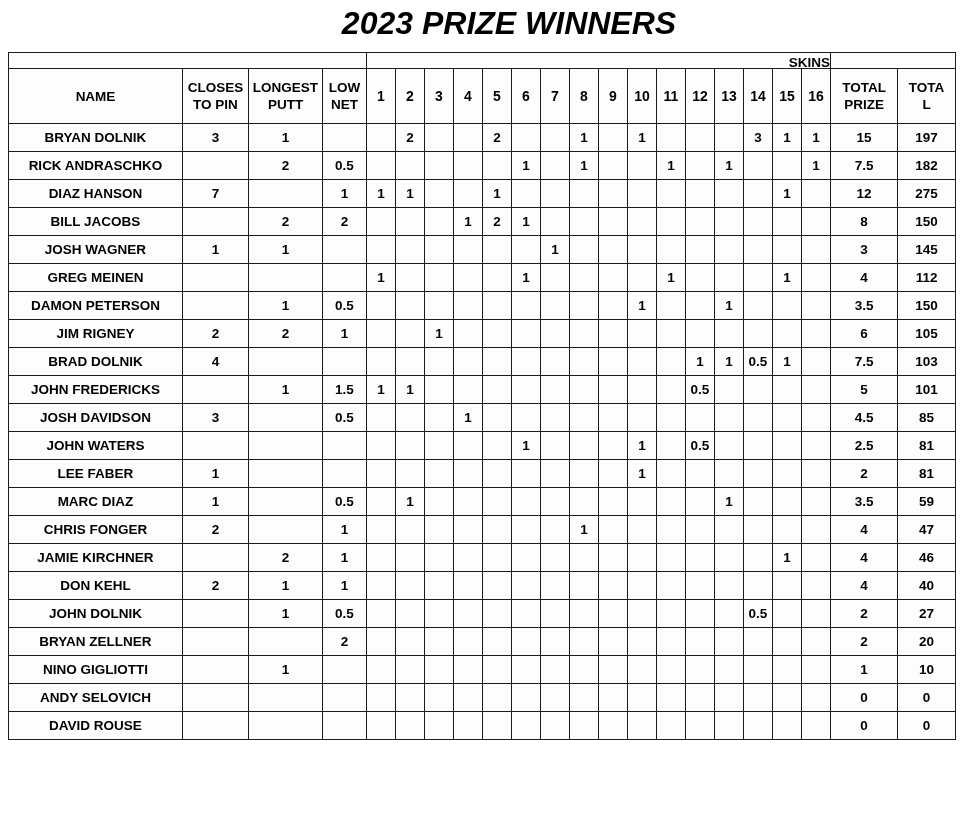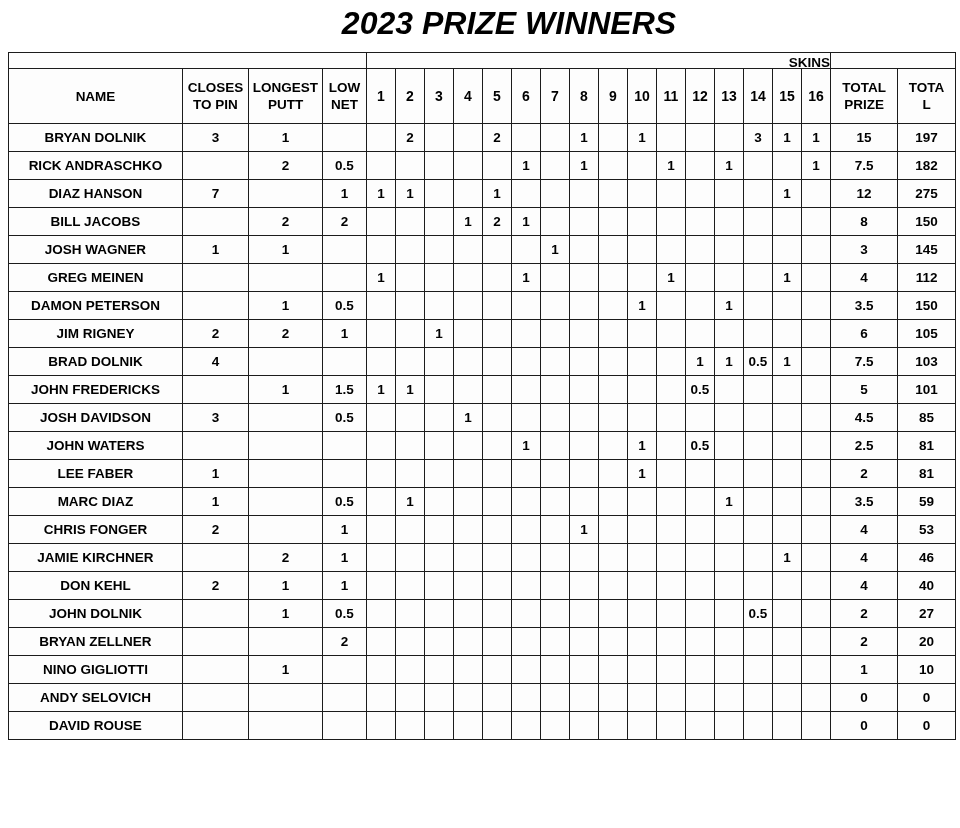--- a/index.html
+++ b/index.html
@@ -500,21 +500,21 @@
         <td class="num">1</td>
         <td class="num shaded"></td>
         <td class="num"></td>
         <td class="num"></td>
         <td class="num"></td>
         <td class="num"></td>
         <td class="num"></td>
         <td class="num"></td>
         <td class="num"></td>
         <td class="num right tp">4</td>
-    <td class="num right tot">53</td>
+    <td class="num right tot">47</td>
   </tr>
       <tr>
     <td class="name">JAMIE KIRCHNER</td>
     <td class="num"></td>
     <td class="num">2</td>
     <td class="num">1</td>
     <td class="num"></td>
         <td class="num"></td>
         <td class="num"></td>
         <td class="num"></td>

